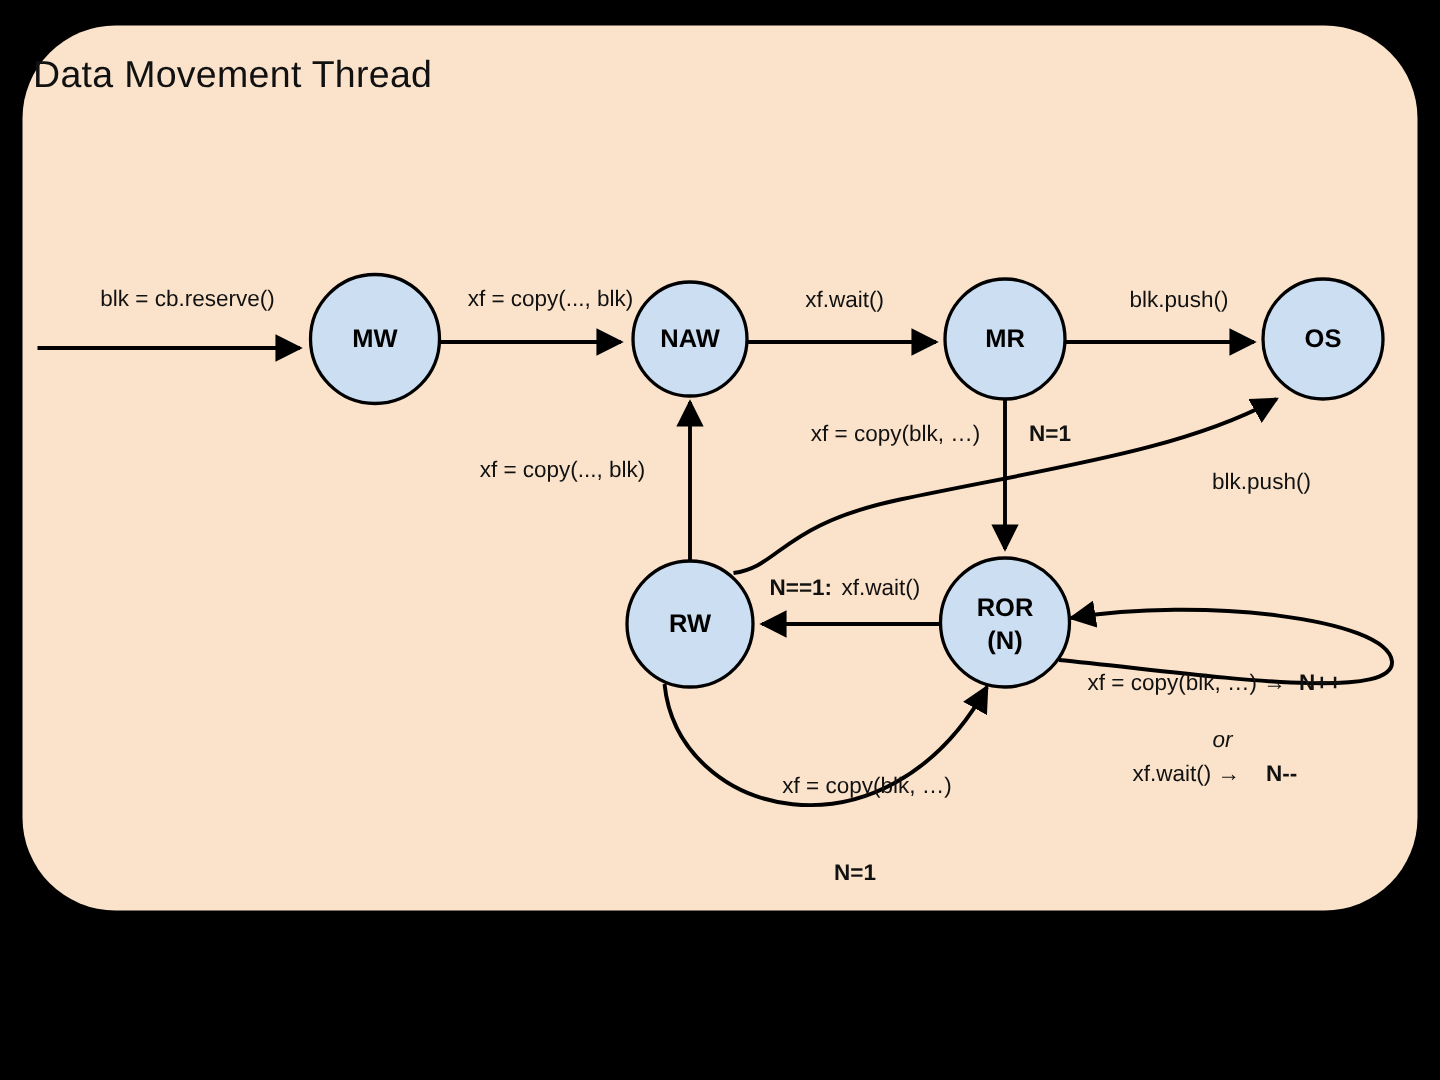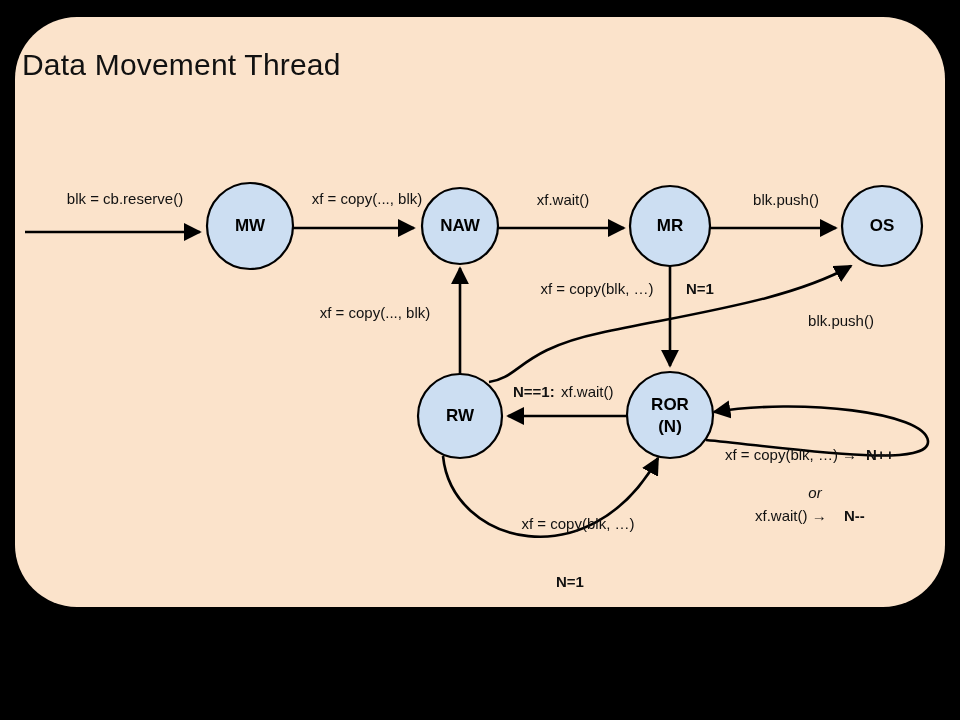--- a/index.html
+++ b/index.html
@@ -23,25 +23,24 @@
     top: 17px;
     width: 930px;
     height: 590px;
     background: #FBE3CB;
     border-radius: 62px;
   }
   #panel-title {
     position: absolute;
     left: 22px;
     top: 36px;
-    font-size: 30px;
+    font-size: 25px;
     color: #111111;
     letter-spacing: 0.2px;
     white-space: nowrap;
-    margin-top: 12px;
   }
   svg#graph {
     position: absolute;
     left: 0;
     top: 0;
     width: 960px;
     height: 720px;
     overflow: visible;
   }
   .edge {

